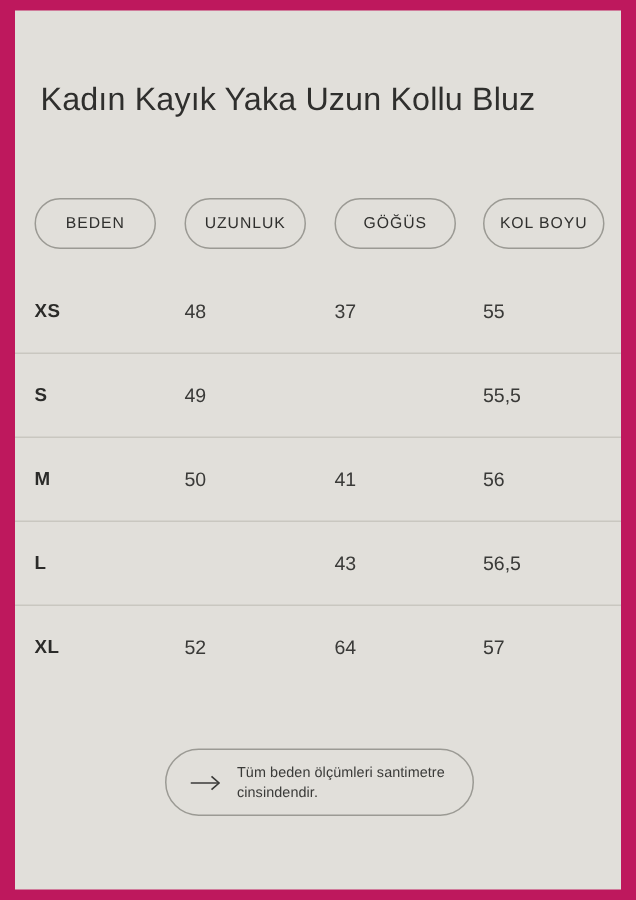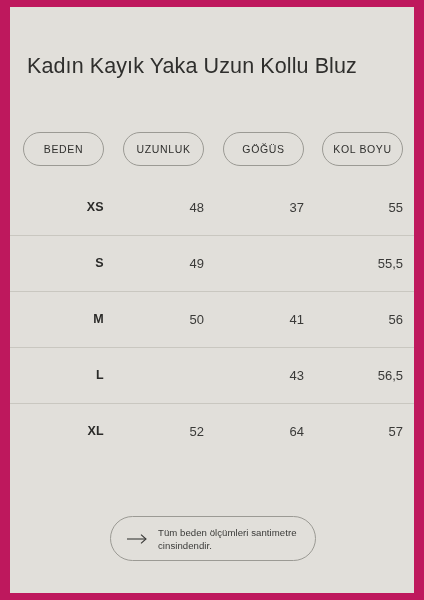--- a/index.html
+++ b/index.html
@@ -93,41 +93,41 @@
     border-top: 1px solid #c9c7c0;
   }
   .row:first-child {
     border-top: none;
   }
   .cell {
     position: absolute;
     top: 0;
     height: 55px;
     line-height: 55px;
-    text-align: right;
+    text-align: left;
     font-size: 13px;
     color: #3a3a38;
     white-space: nowrap;
   }
   .cell.size {
     font-weight: bold;
     font-size: 12.5px;
     color: #2b2b29;
     letter-spacing: 0.3px;
   }
   .c0 { left: 13px;  width: 81px; }
   .c1 { left: 113px; width: 81px; }
   .c2 { left: 213px; width: 81px; }
   .c3 { left: 312px; width: 81px; }
 
   
   .note {
     position: absolute;
     left: 100px;
-    top: 509px;
+    top: 492px;
     width: 206px;
     height: 45px;
     border: 1px solid #9b9a94;
     border-radius: 23px;
     box-sizing: border-box;
     display: flex;
     align-items: center;
     padding: 0 14px 0 16px;
   }
   .note-arrow {

